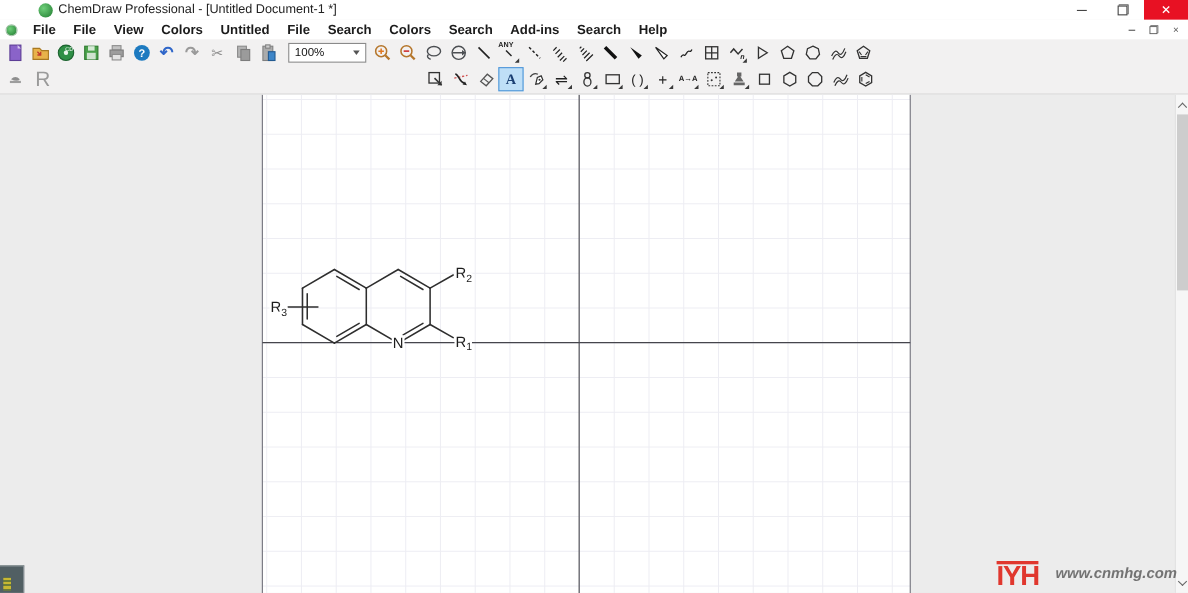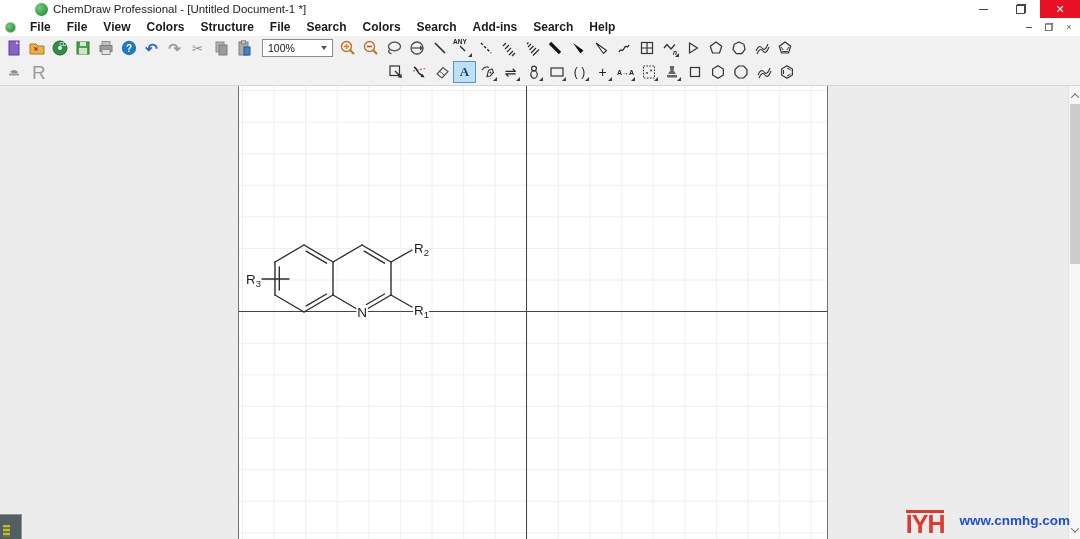--- a/index.html
+++ b/index.html
@@ -65,21 +65,21 @@
   .vs-thumb { position:absolute; left:1px; top:18px; width:10px; height:160px; background:#cdcdcd; }
 
   
   .palette-corner { position:absolute; left:0; bottom:0; width:22px; height:25px; background:#515f63; border-top:1px solid #8a9397; border-right:1px solid #8a9397; }
   .palette-corner .stripes { position:absolute; left:3px; bottom:2px; width:7px; height:12px;
      background:repeating-linear-gradient(#c8b832 0 2px, #6d7d37 2px 4px); }
 
   
   .watermark { position:absolute; right:10px; bottom:4px; display:flex; align-items:center; gap:15px; }
   .wm-logo { font-size:25px; font-weight:800; color:#e0372e; letter-spacing:-1px; line-height:0.9; font-family:"Liberation Sans", sans-serif; border-top:3px solid #e0372e; padding-top:0px; }
-  .wm-url { font-size:13.5px; color:#1d4ed8; font-weight:bold; padding-bottom:3px; }
+  .wm-url { font-size:13.5px; color:#737373; font-weight:bold; padding-bottom:3px;font-style:italic; }
 </style>
 </head>
 <body>
 
 <div id="app">
 
   <div class="titlebar">
     <div class="app-icon"></div>
     <div class="title-text">ChemDraw Professional - [Untitled Document-1 *]</div>
     <div class="win-controls">
@@ -92,21 +92,21 @@
       <div class="win-btn close">✕</div>
     </div>
   </div>
 
   <div class="menubar">
     <div class="menu-icon"></div>
     <div class="menu-item">File</div>
     <div class="menu-item">File</div>
     <div class="menu-item">View</div>
     <div class="menu-item">Colors</div>
-    <div class="menu-item">Structure</div>
+    <div class="menu-item">Untitled</div>
     <div class="menu-item">File</div>
     <div class="menu-item">Search</div>
     <div class="menu-item">Colors</div>
     <div class="menu-item">Search</div>
     <div class="menu-item">Add-ins</div>
     <div class="menu-item">Search</div>
     <div class="menu-item">Help</div>
     <div class="doc-controls">
       <div class="doc-btn min" title="minimize">
           <span></span>

